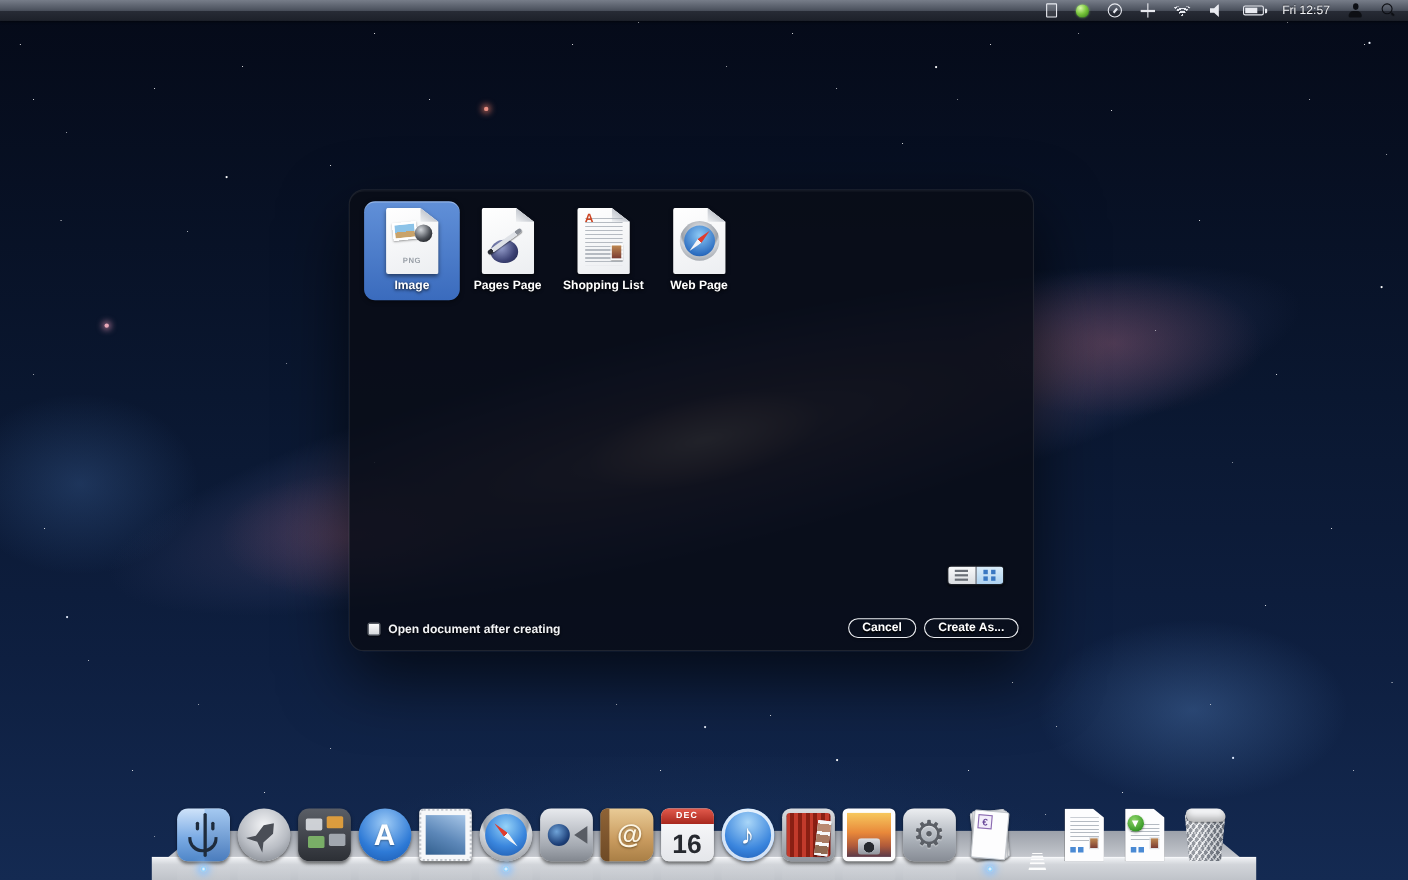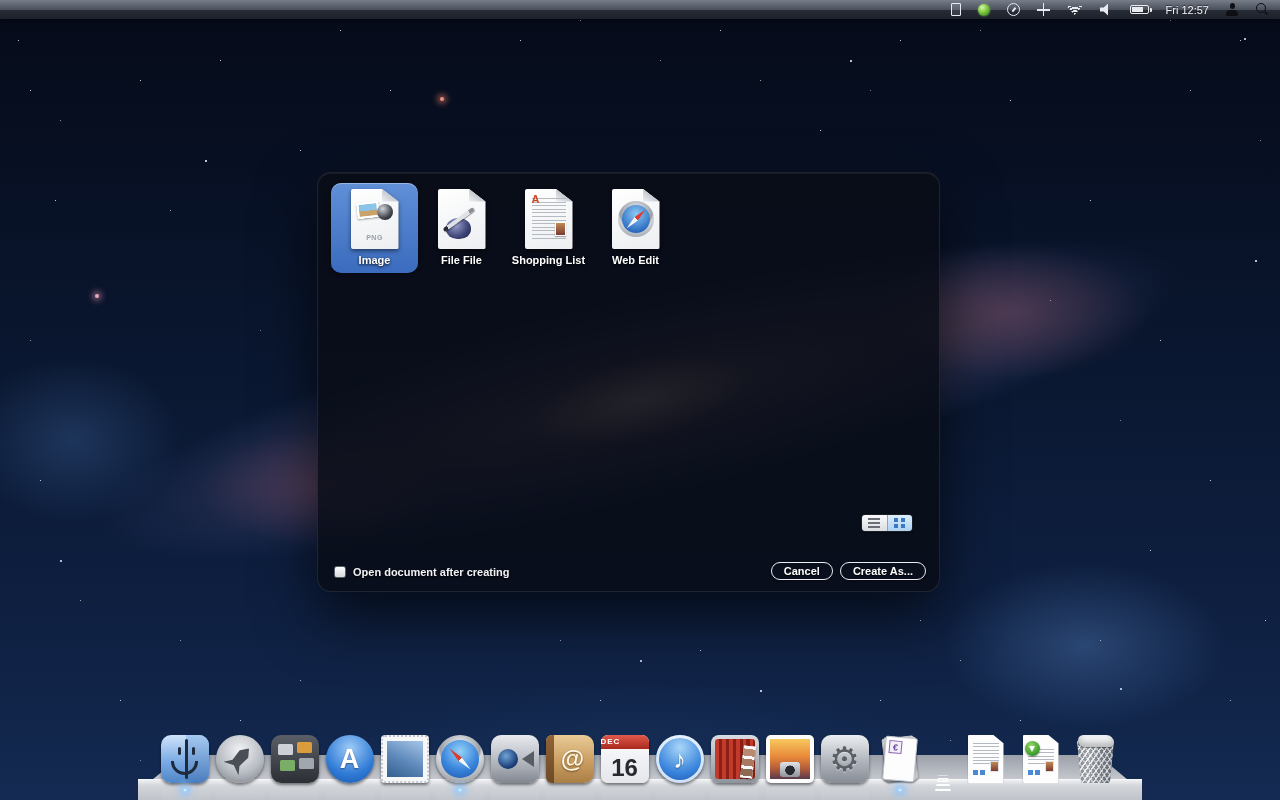--- a/index.html
+++ b/index.html
@@ -210,21 +210,21 @@
 
   .ic-contacts { border-radius:6px 10px 10px 6px; background:linear-gradient(180deg,#e7c folder); }
   .ic-contacts { background:linear-gradient(180deg,#e9cb96 0%, #c89a5e 60%, #a97f46 100%); box-shadow:0 2px 3px rgba(0,0,0,.5); display:flex; align-items:center; justify-content:center; }
   .ic-contacts::before { content:""; position:absolute; left:0; top:0; bottom:0; width:8px;
       background:linear-gradient(180deg,#8f6336,#6e4a26); border-radius:6px 0 0 6px; }
   .ic-contacts span { color:#fdf6e4; font-size:24px; font-weight:bold; margin-left:6px; text-shadow:0 1px 2px rgba(90,60,20,.8); }
 
   .ic-ical { border-radius:7px; background:linear-gradient(180deg,#fdfdfe,#e4e6ea); box-shadow:0 2px 3px rgba(0,0,0,.5); }
   .ic-ical .hdr { position:absolute; left:0; right:0; top:0; height:14px; border-radius:7px 7px 0 0;
       background:linear-gradient(180deg,#e25a4c,#a8281e); }
-  .ic-ical .mon { position:absolute; top:2px; width:100%; font-size:8px; font-weight:bold; color:#fff; letter-spacing:1px; }
+  .ic-ical .mon { position:absolute; top:2px; width:100%; text-align:center; font-size:8px; font-weight:bold; color:#fff; letter-spacing:1px; }
   .ic-ical .day { position:absolute; bottom:1px; width:100%; text-align:center; font-size:24px; font-weight:bold; color:#26292f; }
 
   .ic-itunes { border-radius:50%; background:radial-gradient(circle at 50% 26%, #a9d6f8, #3a85dd 58%, #1650a8 100%);
       box-shadow:0 2px 3px rgba(0,0,0,.5), inset 0 0 0 3px rgba(255,255,255,.8); display:flex; align-items:center; justify-content:center; }
   .ic-itunes span { color:#fff; font-size:25px; font-weight:bold; text-shadow:0 1px 2px rgba(0,0,0,.4); }
 
   .ic-pb { border-radius:8px; background:linear-gradient(180deg,#d9dce0,#8f949c); box-shadow:0 2px 3px rgba(0,0,0,.5); }
   .ic-pb::before { content:""; position:absolute; inset:4px; border-radius:3px;
       background:repeating-linear-gradient(90deg,#c23a2b 0 3.5px, #8a1f13 3.5px 7px); }
   .ic-pb .strip { position:absolute; right:5px; top:11px; width:12px; height:32px; background:#f6f7f9;
@@ -330,21 +330,21 @@
 
 
 
     <div class="tile">
       <div class="tpl">
         <div class="paper"></div>
           <div class="fold"></div>
         <div class="pages-well"></div>
           <div class="pages-pen"></div>
       </div>
-      <div class="tpl-label">File File</div>
+      <div class="tpl-label">Pages Page</div>
     </div>
 
     <div class="tile">
       <div class="tpl">
         <div class="paper"></div>
           <div class="fold"></div>
           <div class="txt-lines"></div>
         <div class="shop-a">A</div>
           <div class="shop-photo"></div>
       </div>
@@ -355,21 +355,21 @@
 
     <div class="tile">
       <div class="tpl">
         <div class="paper"></div>
           <div class="fold"></div>
         <div class="web-compass">
             <div class="web-inner"></div>
             <div class="web-needle"></div>
           </div>
       </div>
-      <div class="tpl-label">Web Edit</div>
+      <div class="tpl-label">Web Page</div>
     </div>
   </div>
 
 
   <div class="seg-ctl">
     <div class="seg seg-list">
         <div class="list-ic"></div>
       </div>
     <div class="seg seg-grid">
         <div class="grid-ic"></div>

